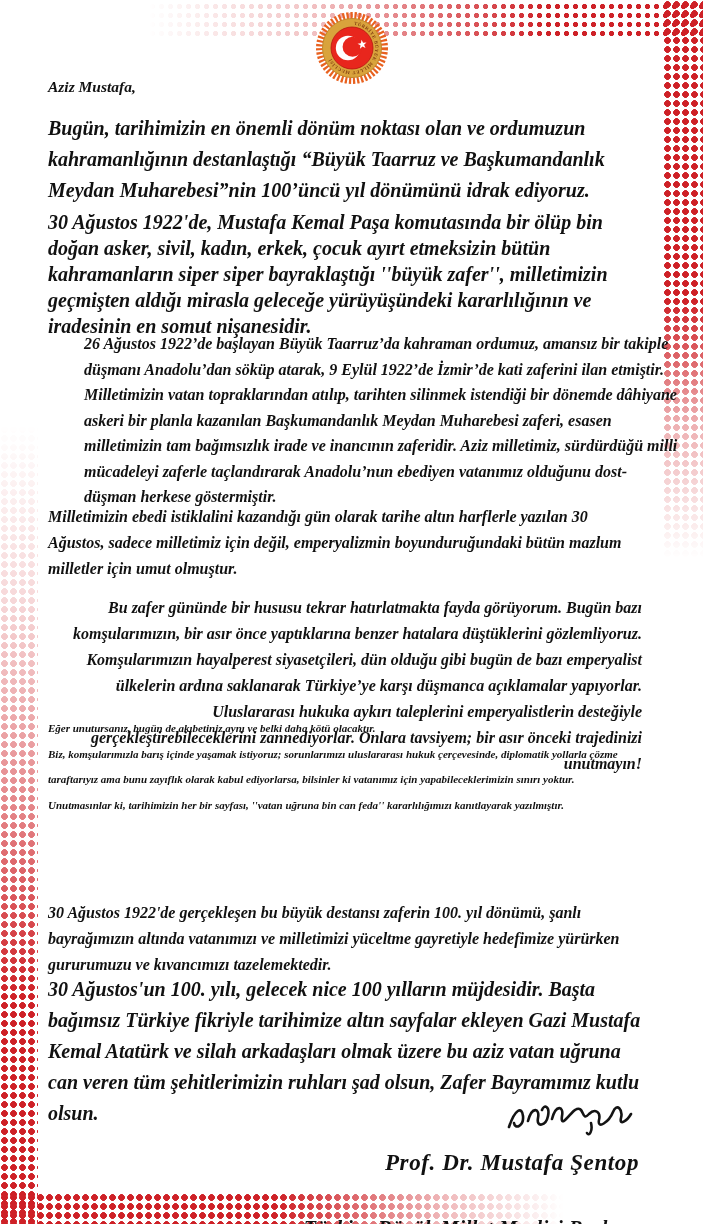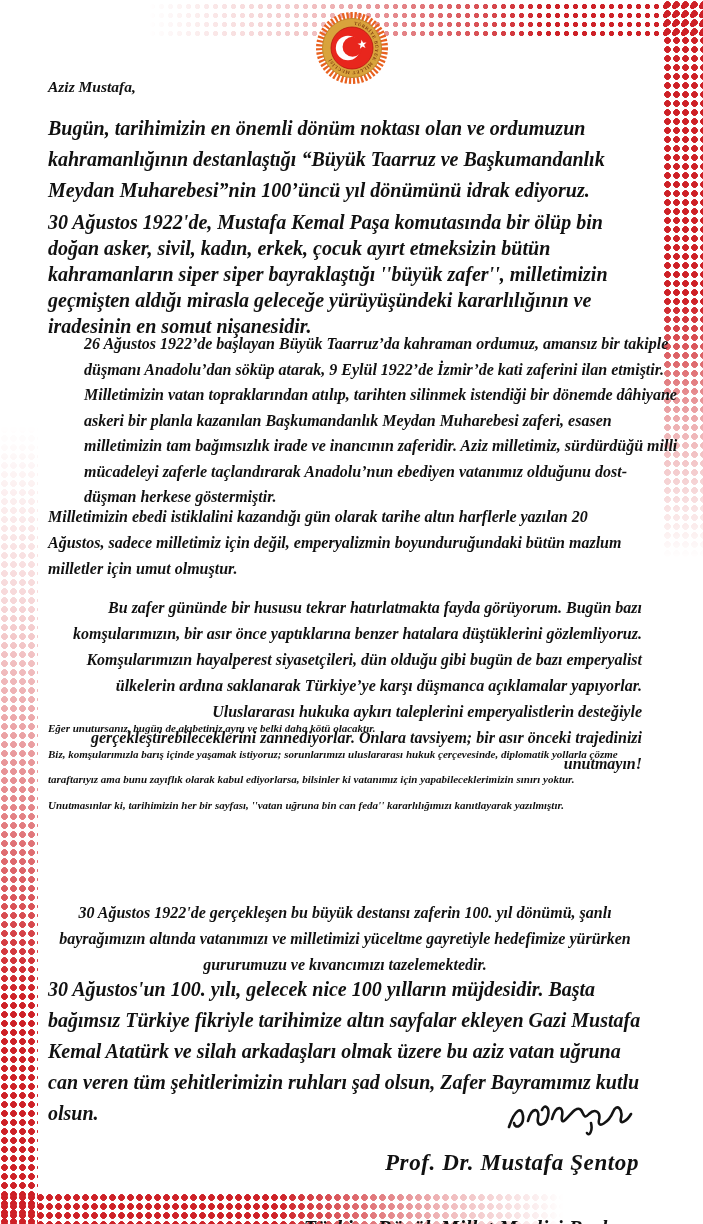--- a/index.html
+++ b/index.html
@@ -59,21 +59,21 @@
     font-weight: bold;
     white-space: pre-line;
   }
   .salutation   { top: 77px;  font-size: 15.5px; line-height: 20px; }
   .lead         { top: 113px; font-size: 20px;   line-height: 31px; }
   .body-0       { top: 209px; font-size: 20px;   line-height: 26px; font-style: italic; }
   .body-1       { top: 331px; font-size: 16px;   line-height: 25.5px; margin-left: 36px; }
   .body-2       { top: 504px; font-size: 16px;   line-height: 26px; }
   .body-3       { top: 595px; font-size: 16px;   line-height: 26px; text-align: right; }
   .body-4       { top: 716px; font-size: 11px;   line-height: 25.5px; }
-  .body-5       { top: 900px; font-size: 16px;   line-height: 26px; text-align: center; }
+  .body-5       { top: 900px; font-size: 16px;   line-height: 26px; }
   .closing      { top: 974px; font-size: 20px;   line-height: 31px; }
 
   .signature-svg {
     position: absolute;
     top: 1097px;
     right: 68px;
     width: 132px;
     height: 46px;
   }
   .sig-name {
@@ -116,21 +116,21 @@
   <circle cx="38" cy="38" r="21" fill="#e8261d" stroke="#b71510" stroke-width="0.8"></circle>
   <circle cx="34" cy="38" r="12.2" fill="#ffffff"></circle>
   <circle cx="38.6" cy="36.8" r="10" fill="#e8261d"></circle>
   <polygon points="-5,0 -1.62,-1.18 -1.55,-4.76 0.62,-1.9 4.05,-2.94 2,0 4.05,2.94 0.62,1.9 -1.55,4.76 -1.62,1.18" fill="#ffffff" transform="translate(48.2,34.5) scale(0.95) rotate(10)"></polygon>
 </svg>
 
 <p class="para salutation">Aziz Mustafa,</p>
 <p class="para lead">Bugün, tarihimizin en önemli dönüm noktası olan ve ordumuzun kahramanlığının destanlaştığı “Büyük Taarruz ve Başkumandanlık Meydan Muharebesi”nin 100’üncü yıl dönümünü idrak ediyoruz.</p>
 <p class="para body-0">30 Ağustos 1922'de, Mustafa Kemal Paşa komutasında bir ölüp bin doğan asker, sivil, kadın, erkek, çocuk ayırt etmeksizin bütün kahramanların siper siper bayraklaştığı ''büyük zafer'', milletimizin geçmişten aldığı mirasla geleceğe yürüyüşündeki kararlılığının ve iradesinin en somut nişanesidir.</p>
 <p class="para body-1">26 Ağustos 1922’de başlayan Büyük Taarruz’da kahraman ordumuz, amansız bir takiple düşmanı Anadolu’dan söküp atarak, 9 Eylül 1922’de İzmir’de kati zaferini ilan etmiştir. Milletimizin vatan topraklarından atılıp, tarihten silinmek istendiği bir dönemde dâhiyane askeri bir planla kazanılan Başkumandanlık Meydan Muharebesi zaferi, esasen milletimizin tam bağımsızlık irade ve inancının zaferidir. Aziz milletimiz, sürdürdüğü milli mücadeleyi zaferle taçlandırarak Anadolu’nun ebediyen vatanımız olduğunu dost-düşman herkese göstermiştir.</p>
-<p class="para body-2">Milletimizin ebedi istiklalini kazandığı gün olarak tarihe altın harflerle yazılan 20 Ağustos, sadece milletimiz için değil, emperyalizmin boyunduruğundaki bütün mazlum milletler için umut olmuştur.</p>
+<p class="para body-2">Milletimizin ebedi istiklalini kazandığı gün olarak tarihe altın harflerle yazılan 30 Ağustos, sadece milletimiz için değil, emperyalizmin boyunduruğundaki bütün mazlum milletler için umut olmuştur.</p>
 <p class="para body-3">Bu zafer gününde bir hususu tekrar hatırlatmakta fayda görüyorum. Bugün bazı komşularımızın, bir asır önce yaptıklarına benzer hatalara düştüklerini gözlemliyoruz. Komşularımızın hayalperest siyasetçileri, dün olduğu gibi bugün de bazı emperyalist ülkelerin ardına saklanarak Türkiye’ye karşı düşmanca açıklamalar yapıyorlar. Uluslararası hukuka aykırı taleplerini emperyalistlerin desteğiyle gerçekleştirebileceklerini zannediyorlar. Onlara tavsiyem; bir asır önceki trajedinizi unutmayın!</p>
 <p class="para body-4">Eğer unutursanız, bugün de akıbetiniz aynı ve belki daha kötü olacaktır.
 Biz, komşularımızla barış içinde yaşamak istiyoruz; sorunlarımızı uluslararası hukuk çerçevesinde, diplomatik yollarla çözme taraftarıyız ama bunu zayıflık olarak kabul ediyorlarsa, bilsinler ki vatanımız için yapabileceklerimizin sınırı yoktur.
 Unutmasınlar ki, tarihimizin her bir sayfası, ''vatan uğruna bin can feda'' kararlılığımızı kanıtlayarak yazılmıştır.</p>
 <p class="para body-5">30 Ağustos 1922'de gerçekleşen bu büyük destansı zaferin 100. yıl dönümü, şanlı bayrağımızın altında vatanımızı ve milletimizi yüceltme gayretiyle hedefimize yürürken gururumuzu ve kıvancımızı tazelemektedir.</p>
 <p class="para closing">30 Ağustos'un 100. yılı, gelecek nice 100 yılların müjdesidir. Başta bağımsız Türkiye fikriyle tarihimize altın sayfalar ekleyen Gazi Mustafa Kemal Atatürk ve silah arkadaşları olmak üzere bu aziz vatan uğruna can veren tüm şehitlerimizin ruhları şad olsun, Zafer Bayramımız kutlu olsun.</p>
 
 <svg class="signature-svg" viewBox="0 0 132 46">
   <path d="M6 30 C12 12, 19 9, 20 19 C21 29, 12 33, 11 26
            M25 24 C29 9, 37 11, 35 21 C33 31, 43 29, 45 19 C47 9, 41 7, 39 13

